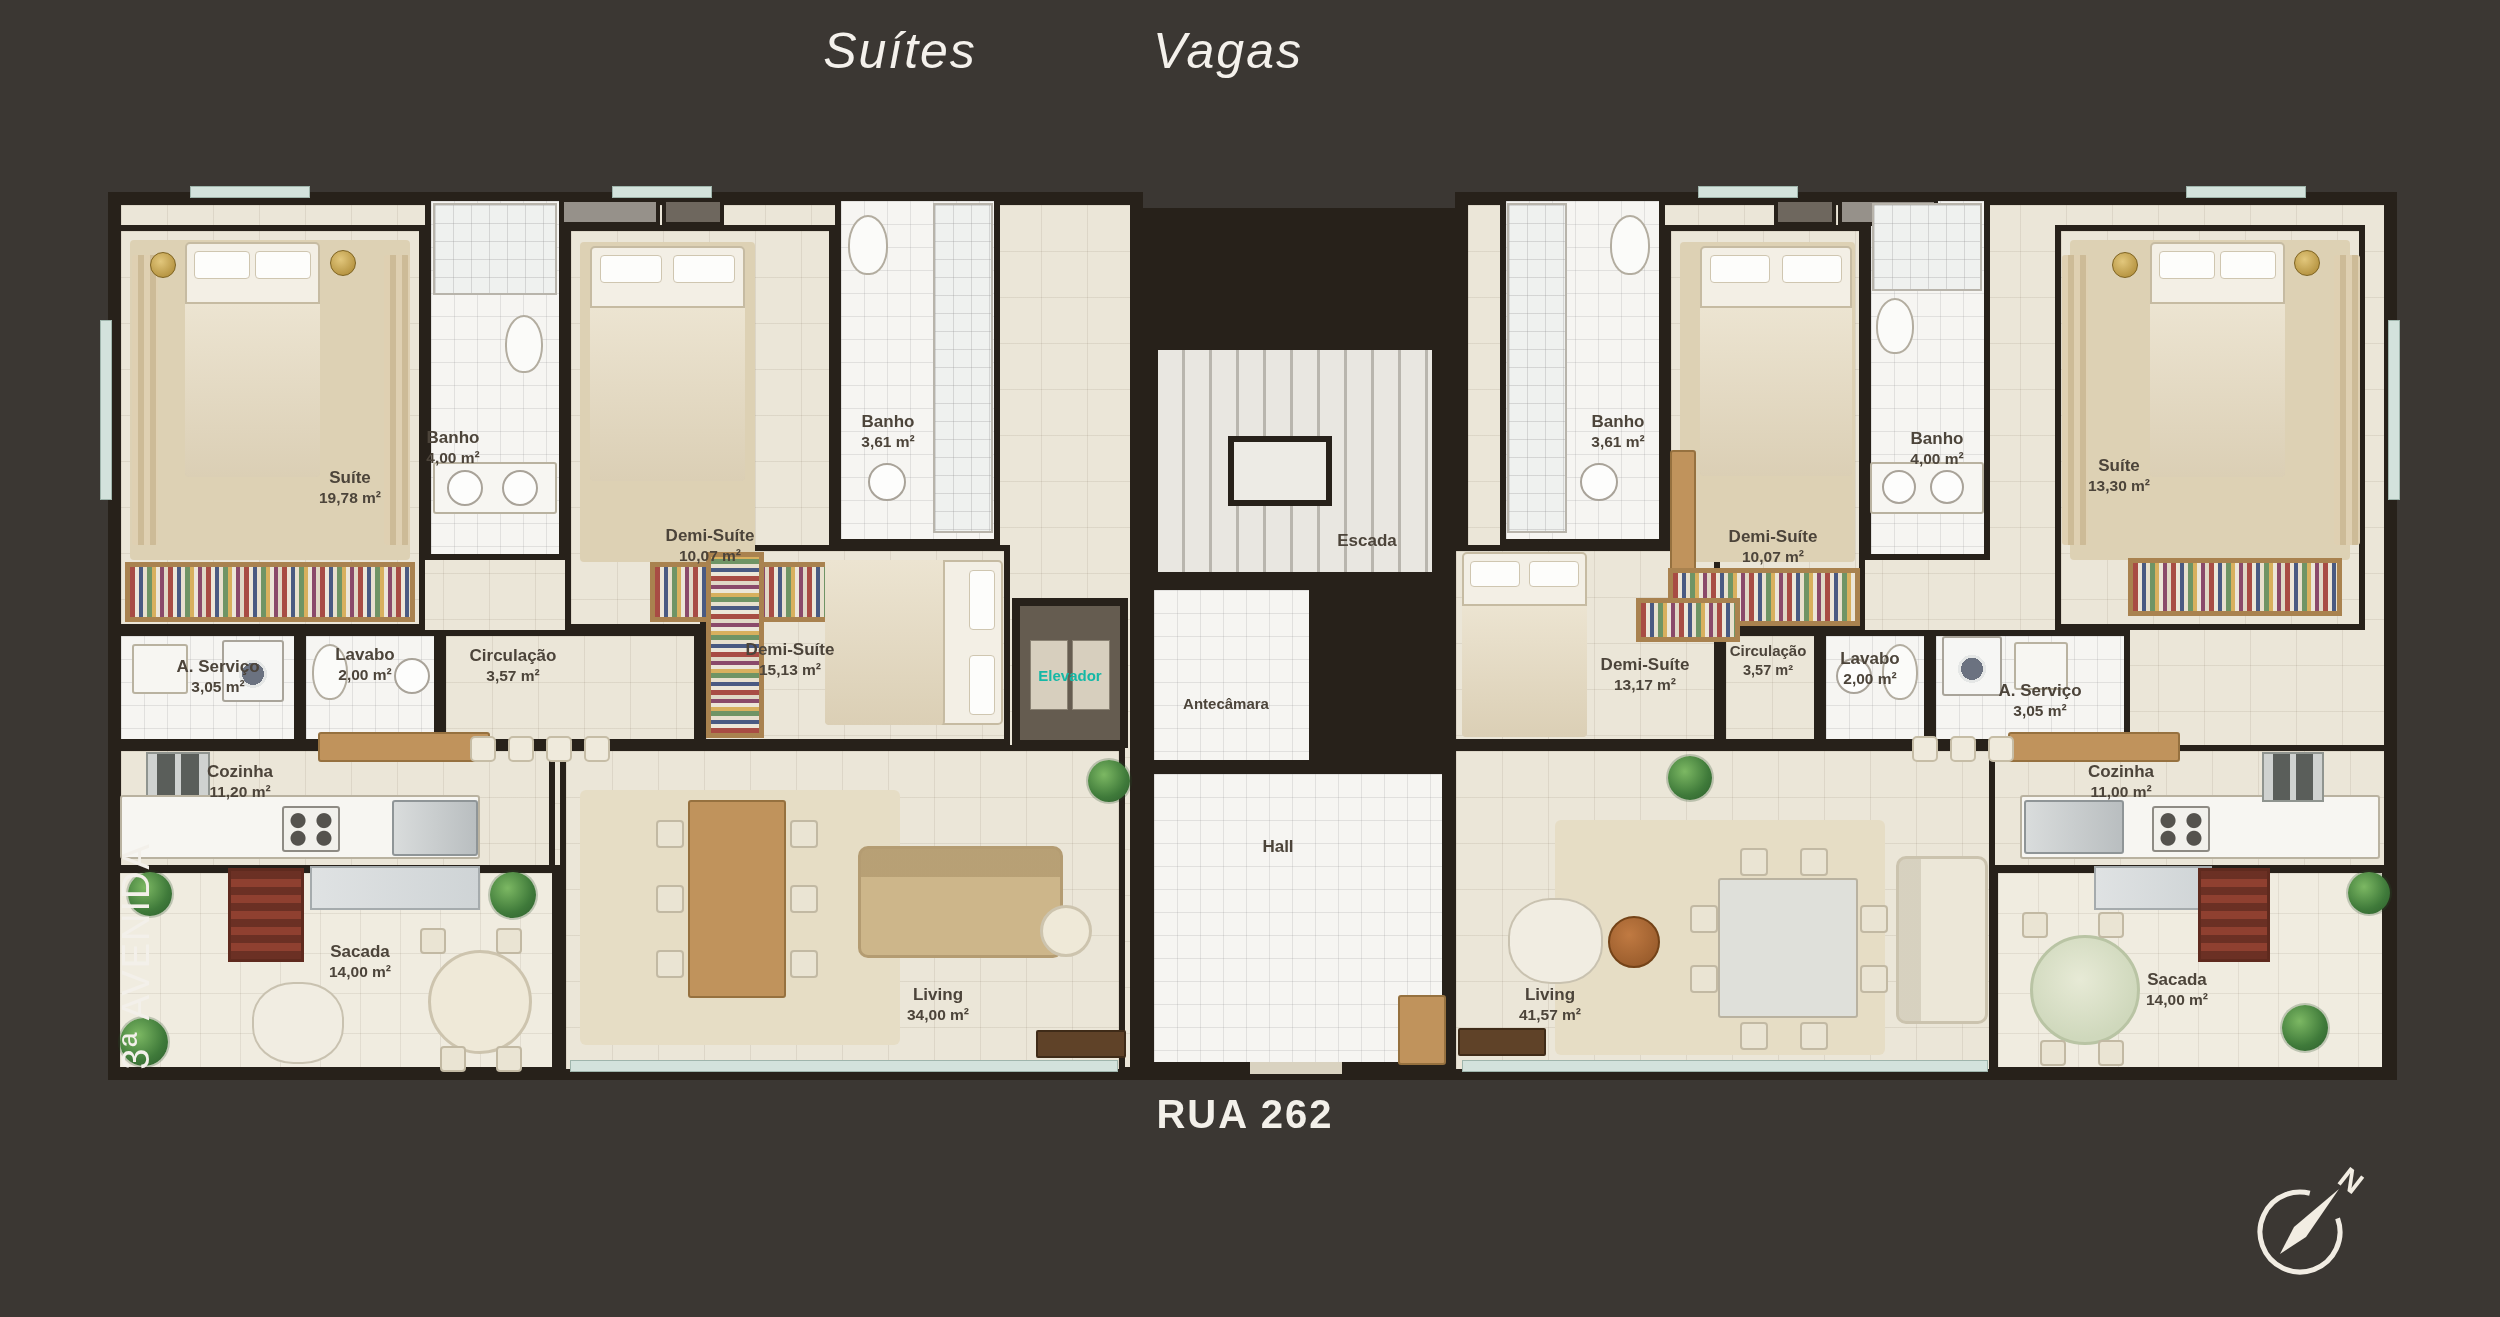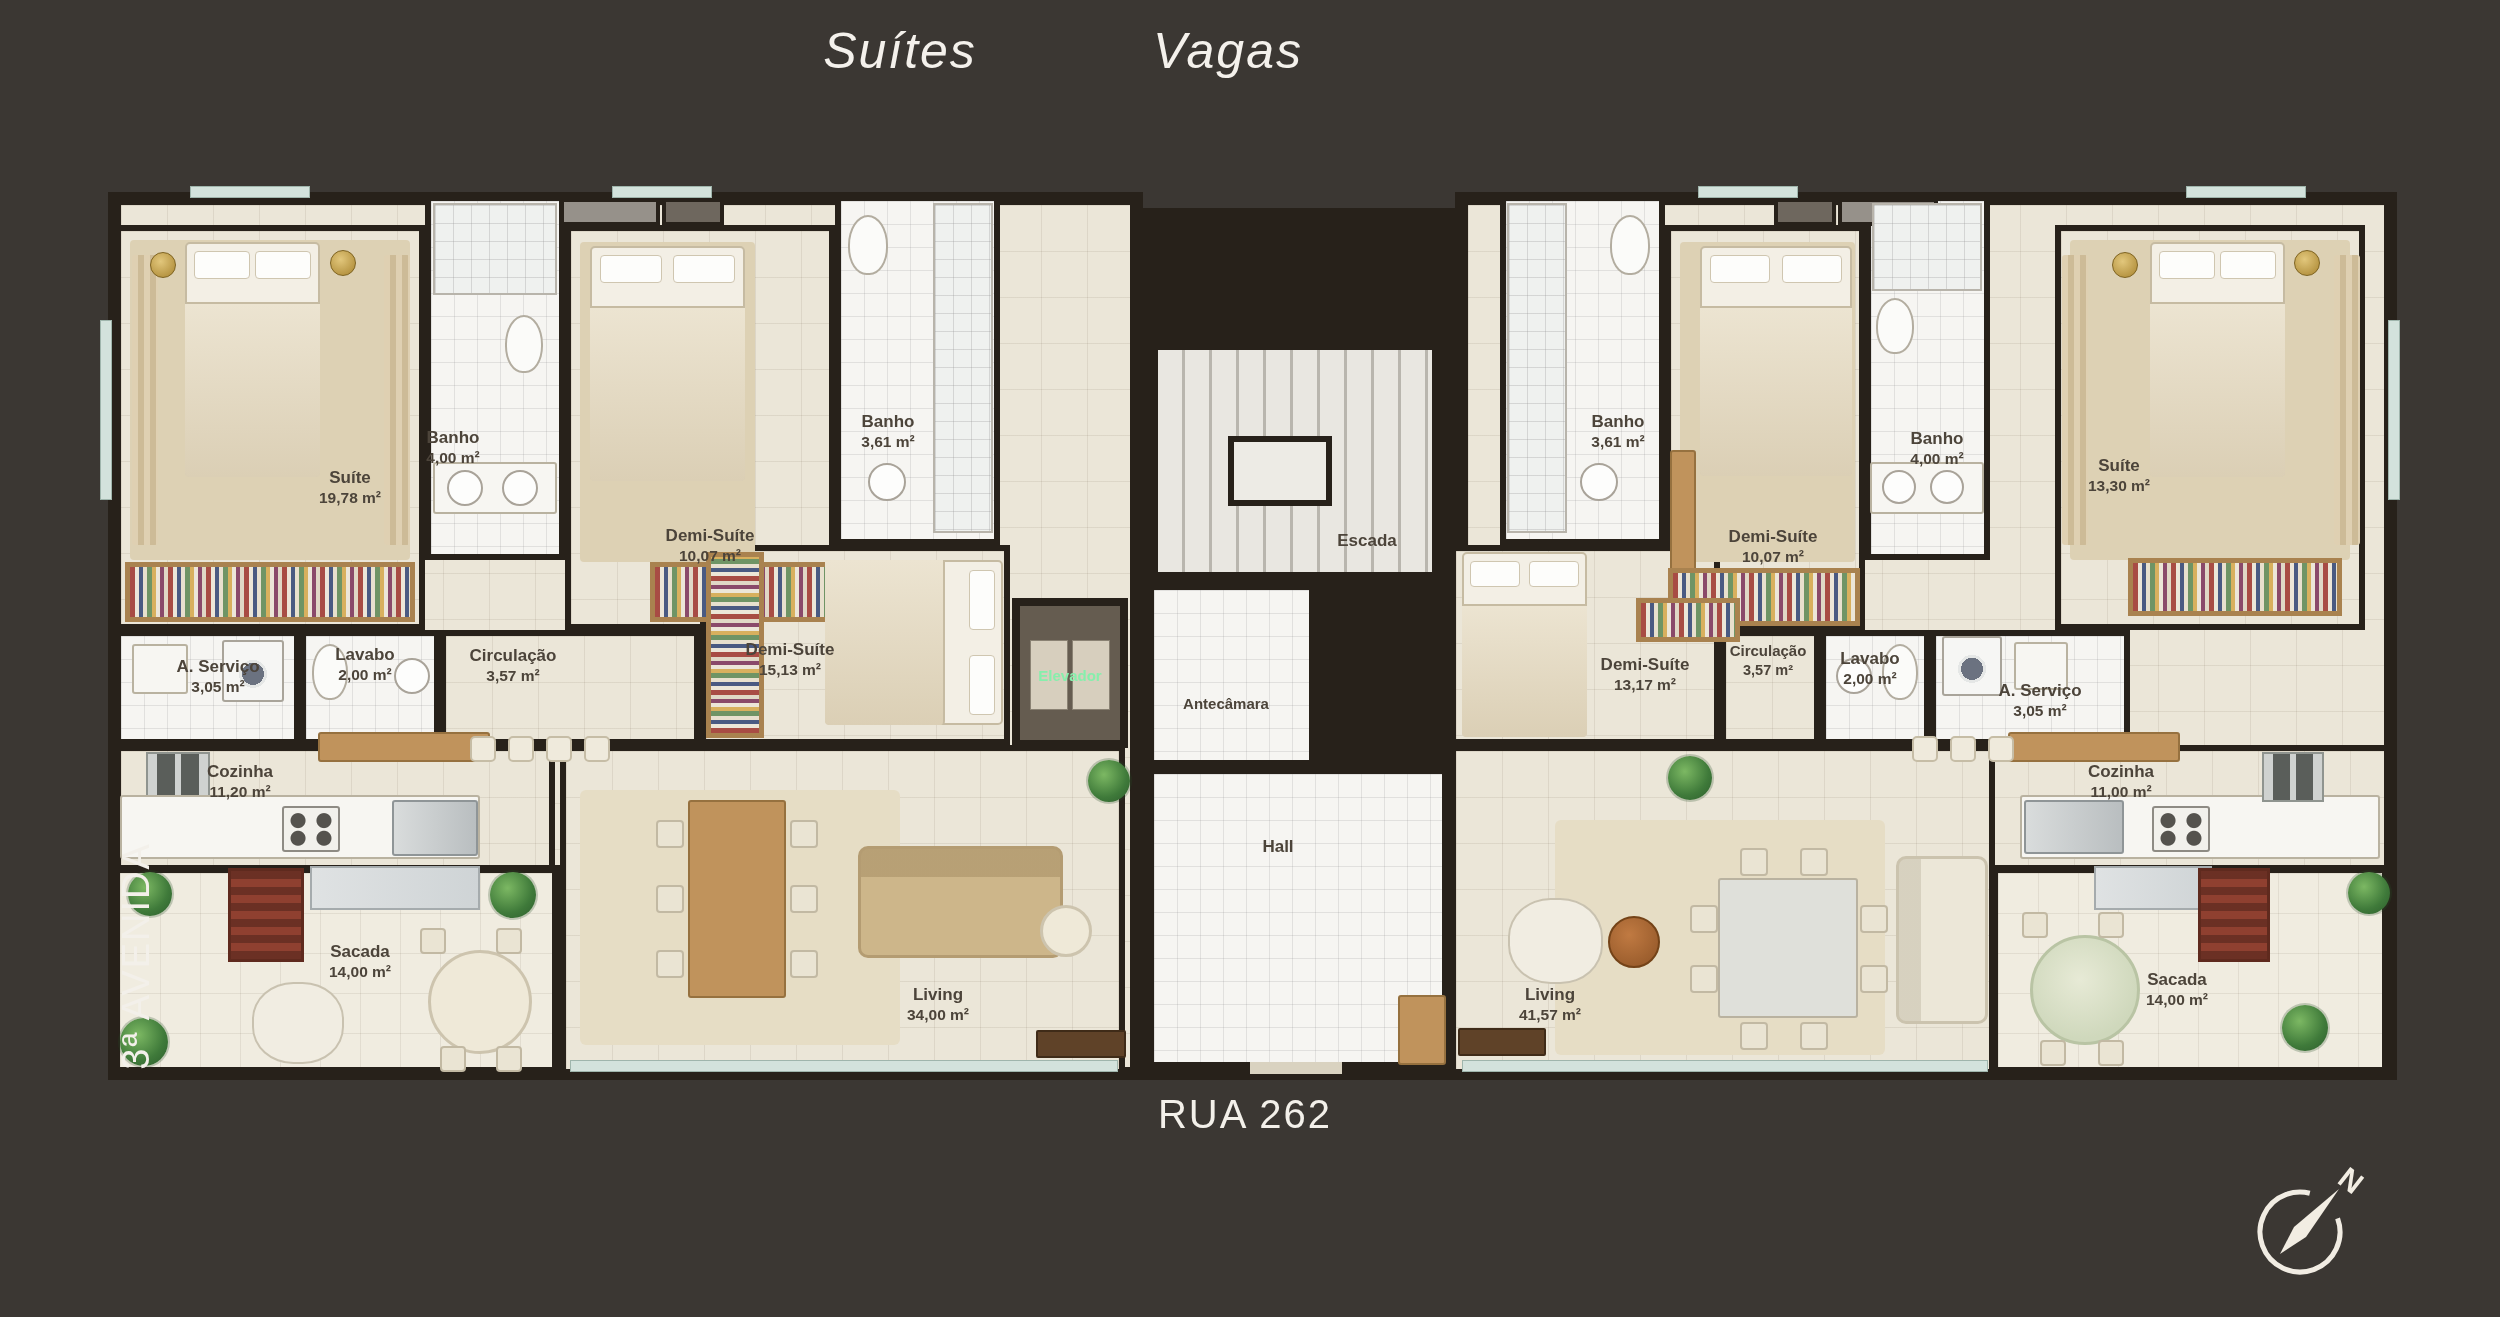--- a/index.html
+++ b/index.html
@@ -88,21 +88,21 @@
   .rlabel{position:absolute;transform:translate(-50%,-50%);display:flex;flex-direction:column;
           align-items:center;z-index:30;color:#4c443a;text-align:center;line-height:1.25;font-weight:600;white-space:nowrap}
   .rname{font-size:17px}
   .rarea{font-size:15.5px}
   
   #watermark{position:absolute;left:1225px;top:566px;transform:translateX(-50%);
              text-align:center;z-index:40;pointer-events:none}
   .wm-brand{font-family:"Liberation Serif",serif;font-size:150px;color:#e9dcc5;opacity:.88;line-height:1}
   .wm-sub{font-size:33px;letter-spacing:14px;color:#ece2cd;opacity:.78;margin-top:2px;transform:translateX(-100px)}
   #street-bottom{position:absolute;left:1245px;top:1092px;transform:translateX(-50%);
-             font-size:40px;color:#f3f0ea;letter-spacing:2px;font-weight:400;z-index:45}
+             font-size:40px;color:#f3f0ea;letter-spacing:2px;font-weight:700;z-index:45}
   #street-left{position:absolute;left:136px;top:956px;transform:translate(-50%,-50%) rotate(-90deg);
              font-size:38px;color:#f3f0ea;letter-spacing:2px;font-weight:500;white-space:nowrap;z-index:45}
   #compass{position:absolute;left:2218px;top:1146px;z-index:45}
 </style>
 </head>
 <body>
 
 <div class="stat" style="left:740px">
   <div class="stat-label">Suítes</div>
 </div>
@@ -359,21 +359,21 @@
   <span class="rarea">14,00 m²</span>
 </div>
 <div class="rlabel" style="left:938px;top:1004px">
   <span class="rname">Living</span>
   <span class="rarea">34,00 m²</span>
 </div>
 
 <div class="rlabel" style="left:1367px;top:541px">
   <span class="rname">Escada</span>
 </div>
-<div class="rlabel" style="left:1070px;top:676px;color:#86efac">
+<div class="rlabel" style="left:1070px;top:676px;color:#14b8a6">
   <span class="rname" style="font-size:15px">Elevador</span>
 </div>
 <div class="rlabel" style="left:1226px;top:704px">
   <span class="rname" style="font-size:15px">Antecâmara</span>
 </div>
 <div class="rlabel" style="left:1278px;top:847px">
   <span class="rname">Hall</span>
 </div>
 
 <div class="rlabel" style="left:1618px;top:431px">

